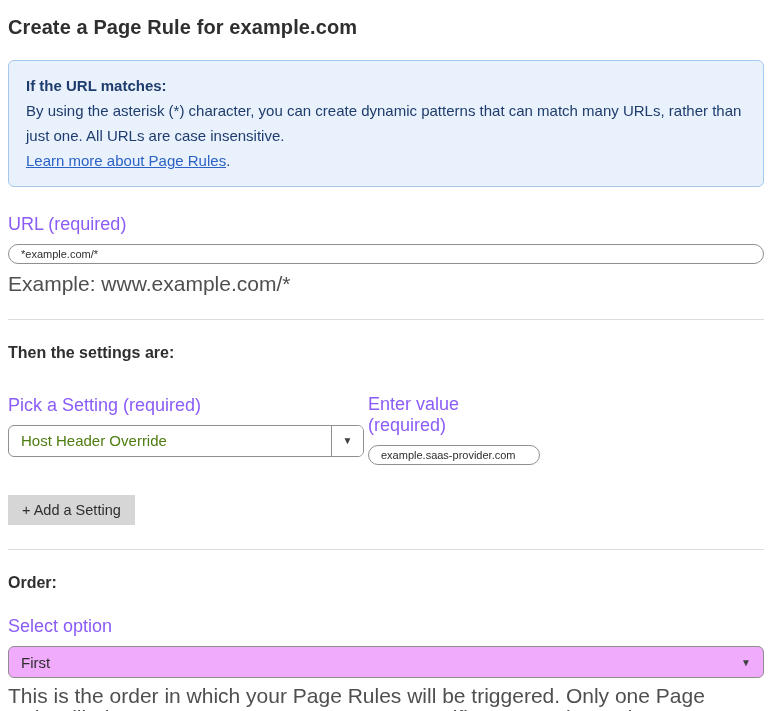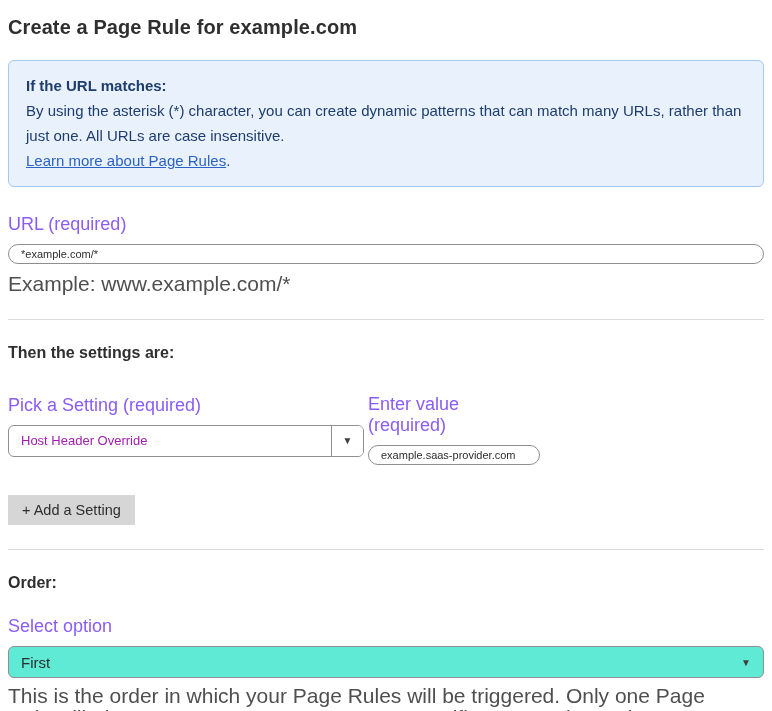--- a/index.html
+++ b/index.html
@@ -59,32 +59,32 @@
     display:flex;align-items:stretch;
     border:1px solid var(--border);
     border-radius:6px;
     height:32px;
     background:#fff;
     overflow:hidden;
     cursor:pointer;
   }
   .dropdown .dd-value{
     flex:1;display:flex;align-items:center;
-    padding:0 12px;font-size:13px;color:#a21caf;
+    padding:0 12px;font-size:15px;color:#4d7c0f;
     white-space:nowrap;overflow:hidden;
   }
   .dropdown .dd-arrow-btn{
     width:32px;display:flex;align-items:center;justify-content:center;
     border-left:1px solid var(--border);
     background:#fff;color:#3f3f3f;font-size:10px;
   }
   .select-box{
     display:flex;align-items:center;
     border:1px solid var(--border);
-    border-radius:6px;height:32px;background:#5eead4;
+    border-radius:6px;height:32px;background:#f0abfc;
     padding:0 12px;font-size:15px;color:#2e2e2e;
     cursor:pointer;margin-top:4px;
   }
   .select-box .sel-value{flex:1;}
   .select-box .sel-arrow{font-size:10px;color:#3f3f3f;}
   .btn{
     display:inline-flex;align-items:center;justify-content:center;
     border:none;border-radius:0;height:33px;
     font-size:15px;font-family:"Liberation Sans","DejaVu Sans",sans-serif;
     cursor:pointer;padding:0 16px;color:#2e2e2e;background:var(--btn-gray);

